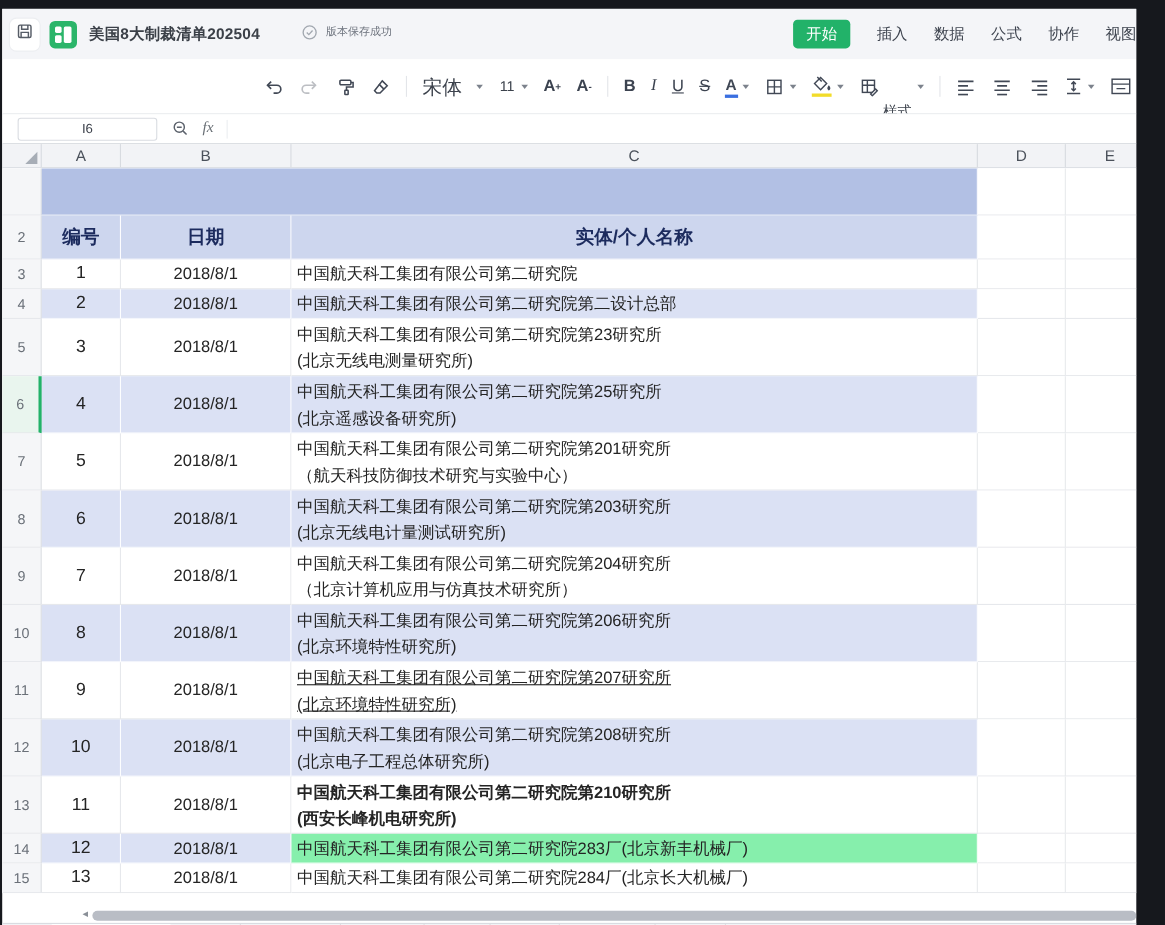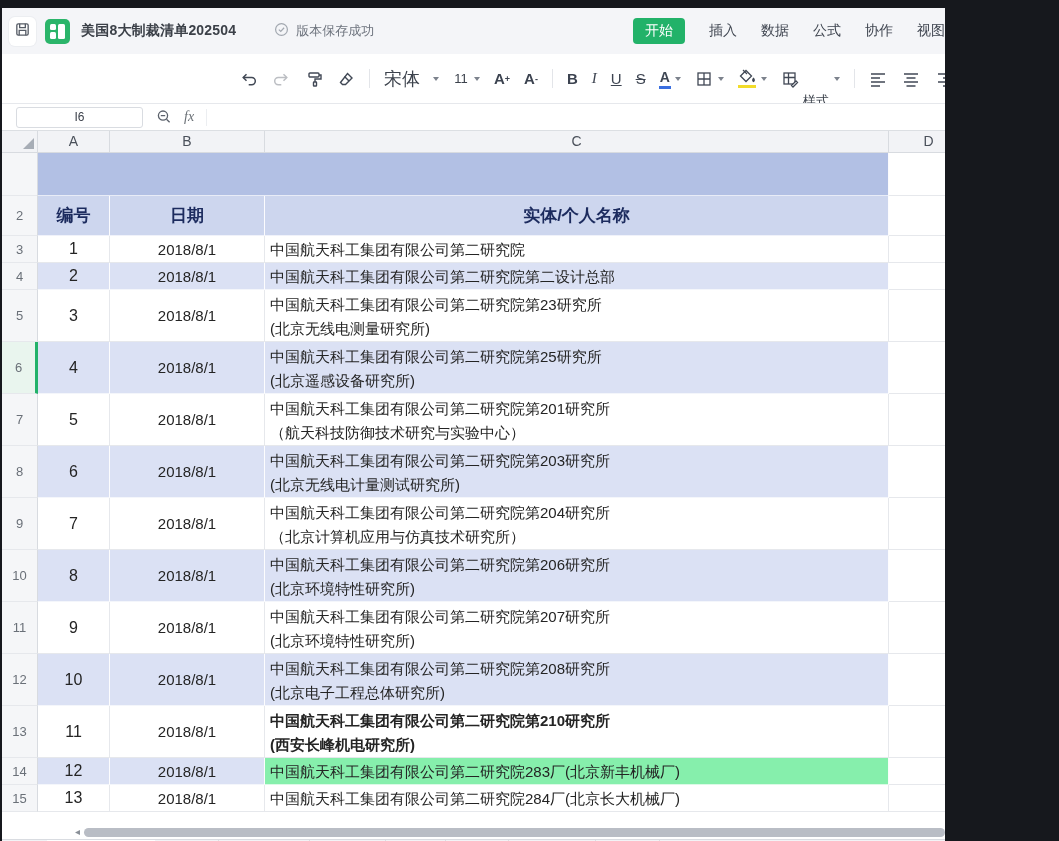--- a/index.html
+++ b/index.html
@@ -1,30 +1,30 @@
 <!DOCTYPE html>
 <html><head>
 <meta charset="utf-8">
 <style>
   * { margin:0; padding:0; box-sizing:border-box; }
   html,body { width:1059px; height:841px; overflow:hidden; }
   body { font-family:"Liberation Sans","DejaVu Sans",sans-serif; background:#16181d; }
   .screen { position:relative; width:1059px; height:841px; background:#16181d; }
-  .app { position:absolute; left:2px; top:8px; width:943px; height:833px; background:#fff; overflow:hidden; display:flex; flex-direction:column; }
+  .app { position:absolute; left:2px; top:8px; width:1031px; height:833px; background:#fff; overflow:hidden; display:flex; flex-direction:column; }
 
   
   .titlebar { height:46px; background:#f4f5f8; display:flex; align-items:center; flex:0 0 auto; overflow:hidden; }
   .savebox { width:27px; height:29px; background:#fff; border-radius:6px; margin-left:7px; display:flex; align-items:center; justify-content:center; box-shadow:0 0 0 1px #eceef1; }
   .appicon { width:25px; height:25px; background:#2bb56a; border-radius:5px; margin-left:9px; position:relative; flex:0 0 auto; }
   .appicon i { position:absolute; background:#fff; border-radius:1.5px; }
   .appicon .g1 { left:5px; top:5px; width:6px; height:6px; }
   .appicon .g2 { left:13px; top:5px; width:7px; height:15px; }
   .appicon .g3 { left:5px; top:13px; width:6px; height:7px; }
   .doc-title { margin-left:11px; font-size:14px; color:#3b4048; font-weight:600; letter-spacing:.2px; }
-  .status { display:flex; align-items:flex-start; margin-left:38px; gap:7px; color:#6d737d; font-size:13px; }
+  .status { display:flex; align-items:flex-start; margin-left:38px; gap:7px; color:#6d737d; font-size:10px;font-family:Liberation Mono, monospace; }
   .menu { margin-left:auto; display:flex; align-items:center; gap:24px; padding-right:0; white-space:nowrap; }
   .menu-item { font-size:14px; color:#3f4550; cursor:default; flex:0 0 auto;text-align:right; }
   .menu-item.active { background:#22b269; color:#fff; padding:4px 12px; border-radius:4px; }
 
   
   .toolbar { height:50px; background:#fff; border-bottom:1px solid #e6e8ec; display:flex; align-items:center; gap:14px; padding-left:237px; flex:0 0 auto; overflow:hidden; white-space:nowrap; }
   .tb { display:flex; align-items:center; color:#3f4754; flex:0 0 auto; }
   .tb svg { display:block; }
   .dim { opacity:.35; }
   .sep { width:1px; height:19px; background:#e3e5e9; flex:0 0 auto; }
@@ -366,21 +366,21 @@
               <span>(北京环境特性研究所)</span>
             </div>
             <div class="cell cd"></div>
             <div class="cell ce"></div>
             <div class="cell cf"></div>
           </div>
           <div class="grow" style="height: 52px;">
             <div class="rowhead">11</div>
             <div class="cell ca" style="background: rgb(255, 255, 255);">9</div>
             <div class="cell cb" style="background: rgb(255, 255, 255);">2018/8/1</div>
-            <div class="cell cc" style="background: rgb(255, 255, 255);">
+            <div class="cell cc" style="background: rgb(255, 255, 255); text-decoration: underline;">
               <span>中国航天科工集团有限公司第二研究院第207研究所</span>
               <span>(北京环境特性研究所)</span>
             </div>
             <div class="cell cd"></div>
             <div class="cell ce"></div>
             <div class="cell cf"></div>
           </div>
           <div class="grow" style="height: 52px;">
             <div class="rowhead">12</div>
             <div class="cell ca cband" style="background: rgb(219, 225, 244);">10</div>

